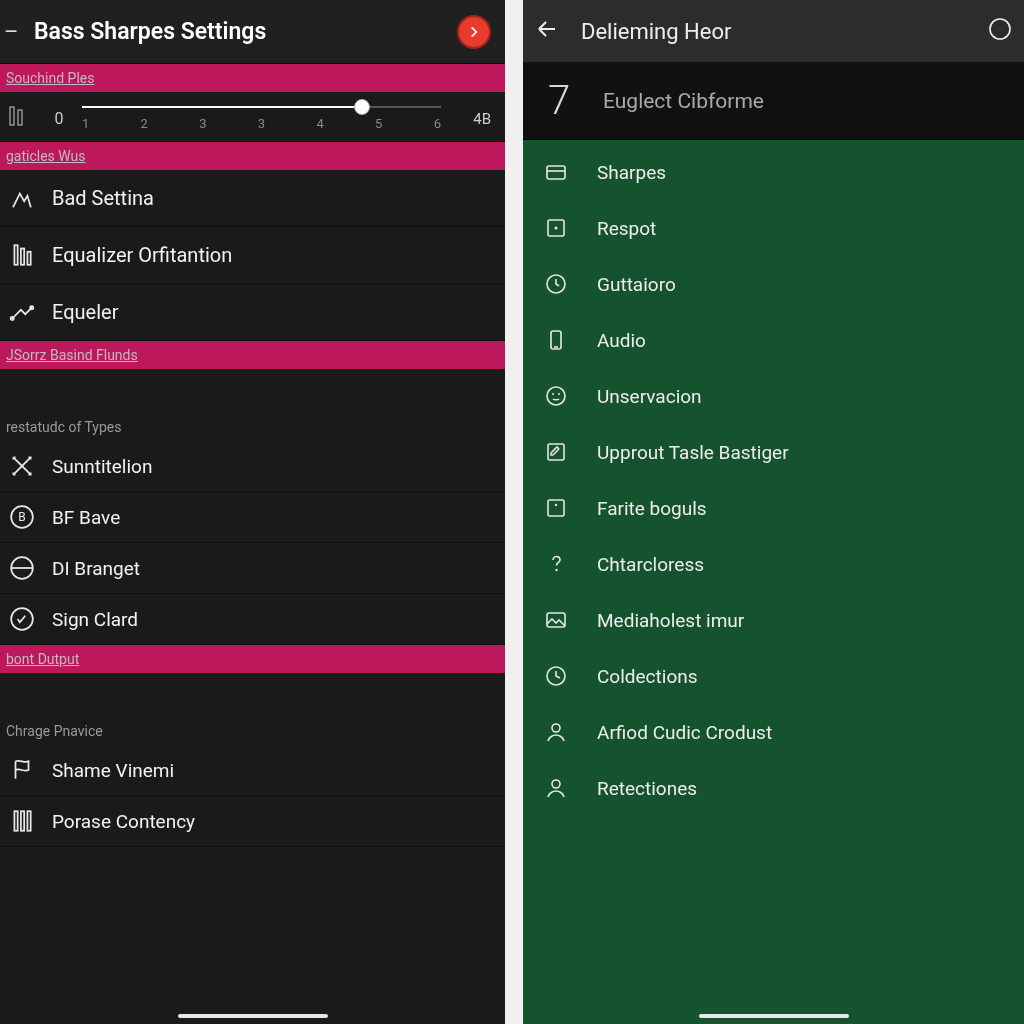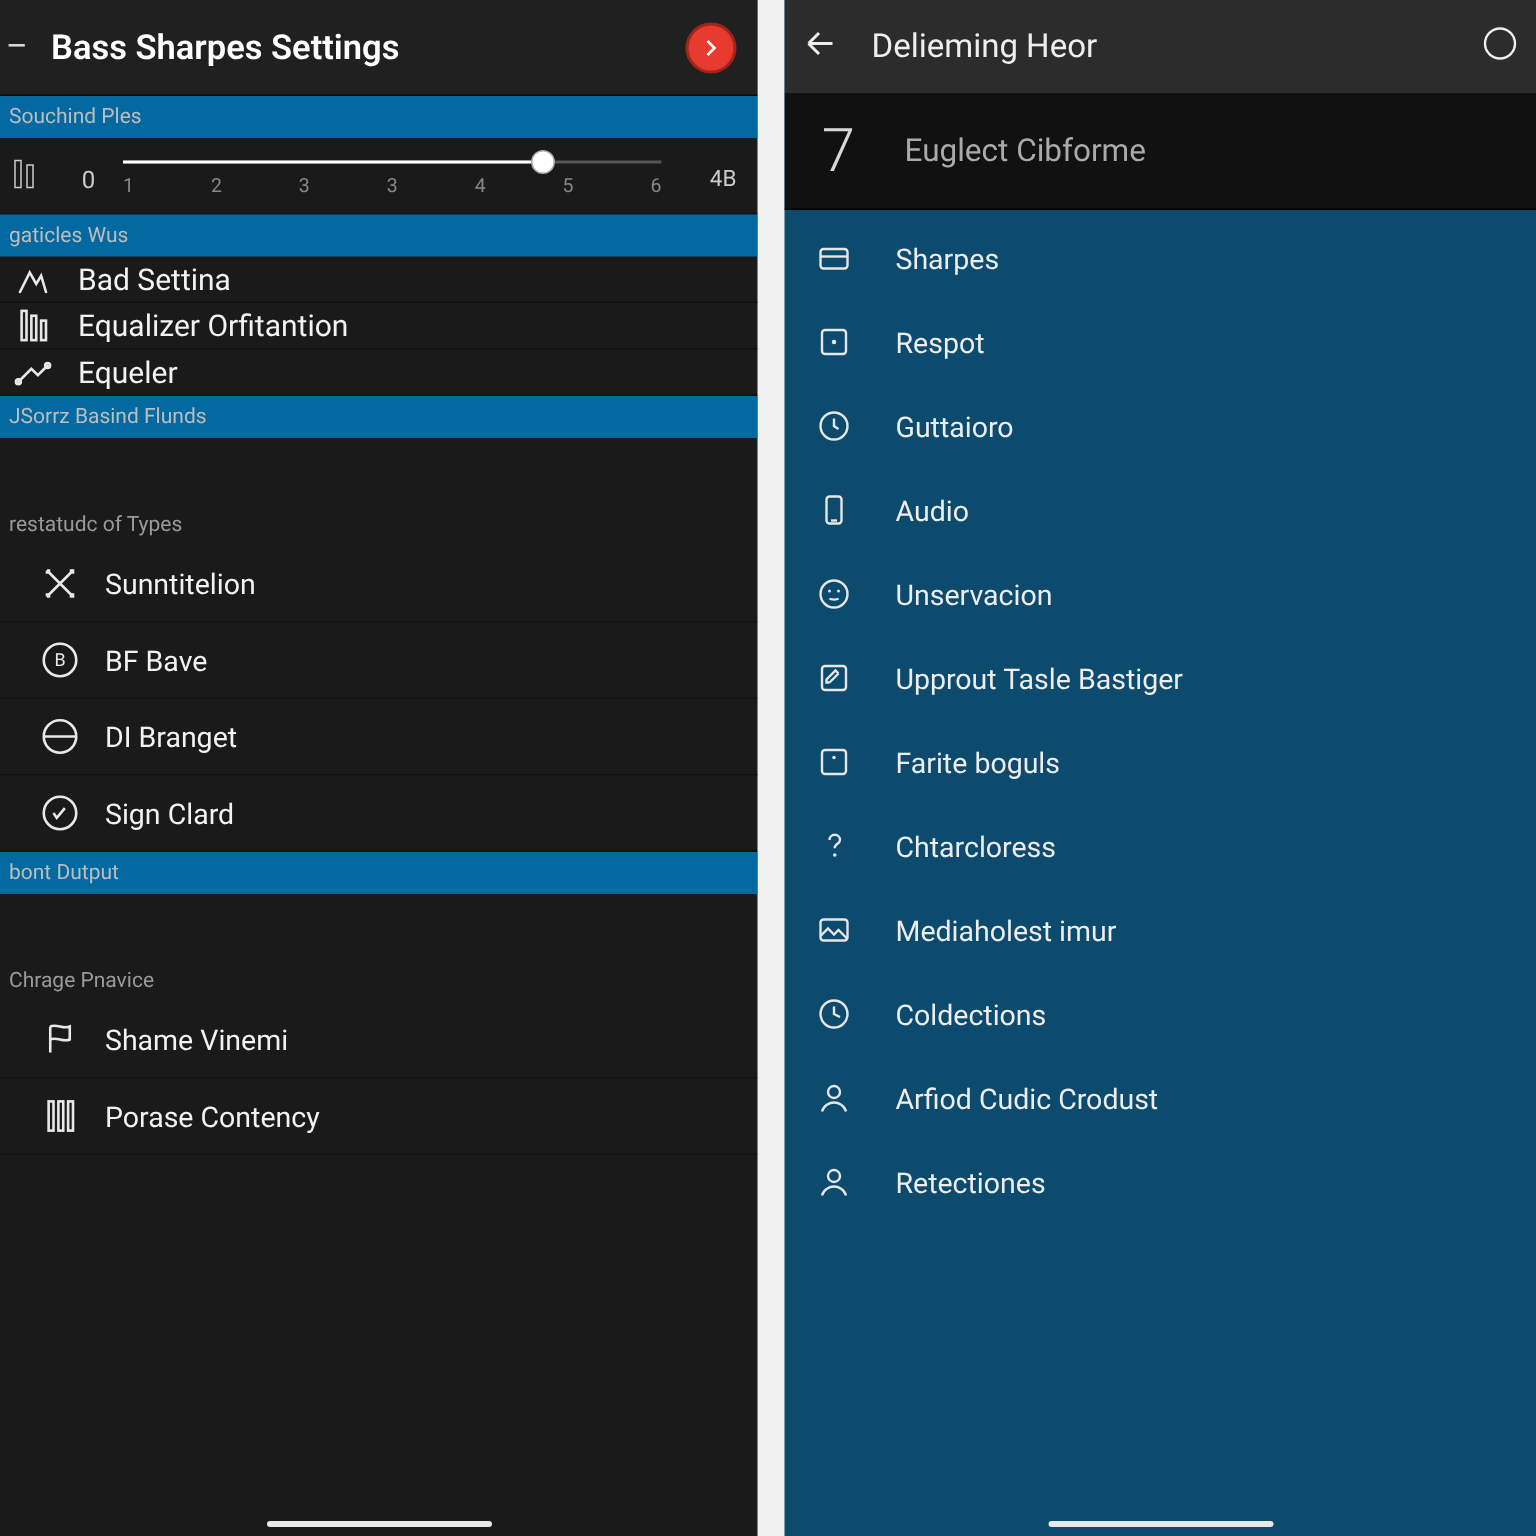--- a/index.html
+++ b/index.html
@@ -14,71 +14,72 @@
     padding: 0;
   }
   .phone {
     background: #1a1a1a;
     color: #fff;
     height: 1024px;
     overflow: hidden;
     position: relative;
   }
   .phone.left { width: 505px; }
-  .phone.right { flex: 1; background: #0c4a6e; }
+  .phone.right { flex: 1; background: #14532d; }
 
   
   .header-left {
     height: 64px;
     background: #202020;
     display: flex;
     align-items: center;
     padding: 0 14px 0 4px;
     border-bottom: 1px solid #0a0a0a;
   }
   .header-left .back { width: 30px; font-size: 22px; color: #ddd; }
   .header-left .title { font-size: 23px; font-weight: 600; flex:1; }
   .header-left .actbtn {
     width: 34px; height: 34px; border-radius: 50%;
     background: #e63b2e; display:flex; align-items:center; justify-content:center;
     border: 2px solid #a02518;
   }
   .header-left .actbtn svg { width: 14px; height:14px; fill:#fff; }
 
   .section-head {
-    background: #0369a1;
+    background: #be185d;
     font-size: 14px;
     color: #bdbdbd;
     padding: 6px 6px;
+    text-decoration: underline;
   }
   .mini-sub { font-size: 14px; color:#9a9a9a; padding: 6px 6px; margin-top: 44px; }
 
   .slider-row {
     padding: 12px 10px 8px 6px;
     display:flex; align-items:center; gap:10px;
     border-bottom: 1px solid #111;
   }
   .slider-row .lefticon { width:30px; font-size:22px; color:#ccc;}
   .slider-row .zero { width:26px; text-align:center; color:#ccc; font-size:16px;}
   .slider-wrap { flex:1; position:relative; }
   .track { height:2px; background:#555; position:relative; }
   .track .fill { position:absolute; left:0; top:0; height:2px; background:#fff; }
   .thumb { position:absolute; top:-7px; width:16px; height:16px; border-radius:50%; background:#fff; border:1px solid #aaa;}
   .ticks { display:flex; justify-content:space-between; margin-top:8px; font-size:13px; color:#888;}
   .slider-row .end { width:44px; text-align:right; color:#ccc; font-size:15px; padding-right:4px;}
 
   .list-item {
     display:flex; align-items:center; gap:14px;
-    padding: 2px 6px;
+    padding: 15px 6px;
     border-bottom: 1px solid #111;
   }
   .list-item .ic { width:32px; display:flex; align-items:center; justify-content:center;}
   .list-item .ic svg { width:26px; height:26px; fill:none; stroke:#e8e8e8; stroke-width:1.6;}
   .list-item .lbl { font-size:20px; color:#f2f2f2; }
-  .list-item.dense { padding: 12px 24px; align-items: center; }
+  .list-item.dense { padding: 12px 6px; align-items: center; }
   .list-item.dense .lbl { font-size:19px; }
 
   .home-ind { position:absolute; bottom:6px; left:50%; transform:translateX(-50%); width:150px; height:4px; border-radius:3px; background:#e8e8e8;}
 
   
   .header-right {
     height: 62px;
     background: #2c2c2c;
     display:flex; align-items:center; gap:18px;
     padding: 0 12px;

